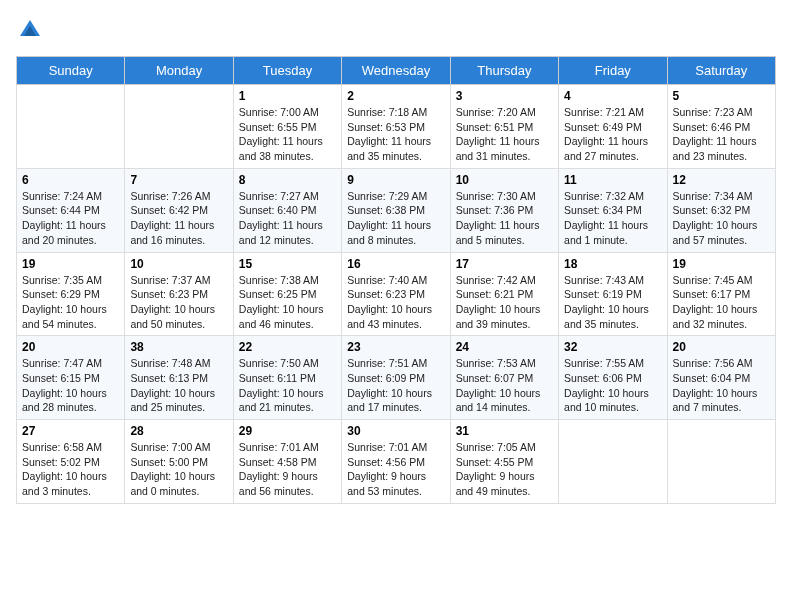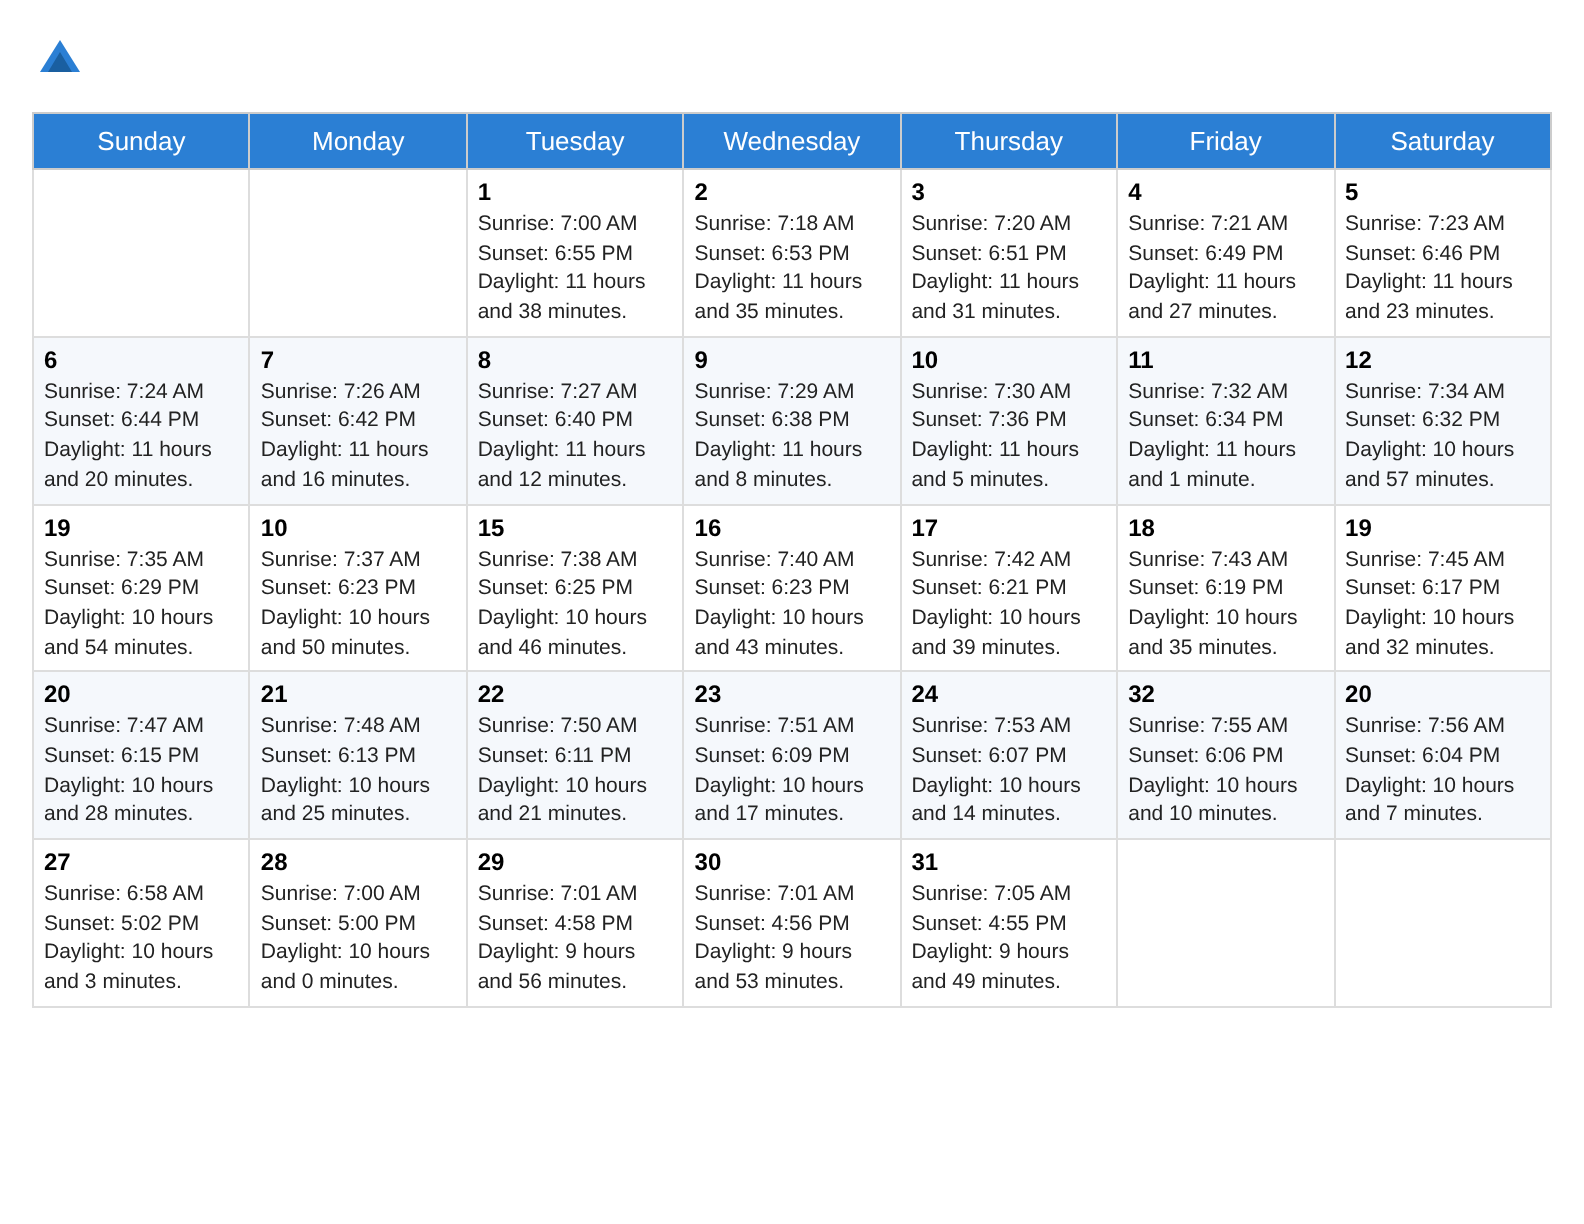--- a/index.html
+++ b/index.html
@@ -240,21 +240,21 @@
         </td>
       </tr>
       <tr>
         <td>
           <span class="day-num">20</span>
           <div class="day-detail">Sunrise: 7:47 AM
 Sunset: 6:15 PM
 Daylight: 10 hours and 28 minutes.</div>
         </td>
         <td>
-          <span class="day-num">21</span>
+          <span class="day-num">38</span>
           <div class="day-detail">Sunrise: 7:48 AM
 Sunset: 6:13 PM
 Daylight: 10 hours and 25 minutes.</div>
         </td>
         <td>
           <span class="day-num">22</span>
           <div class="day-detail">Sunrise: 7:50 AM
 Sunset: 6:11 PM
 Daylight: 10 hours and 21 minutes.</div>
         </td>

